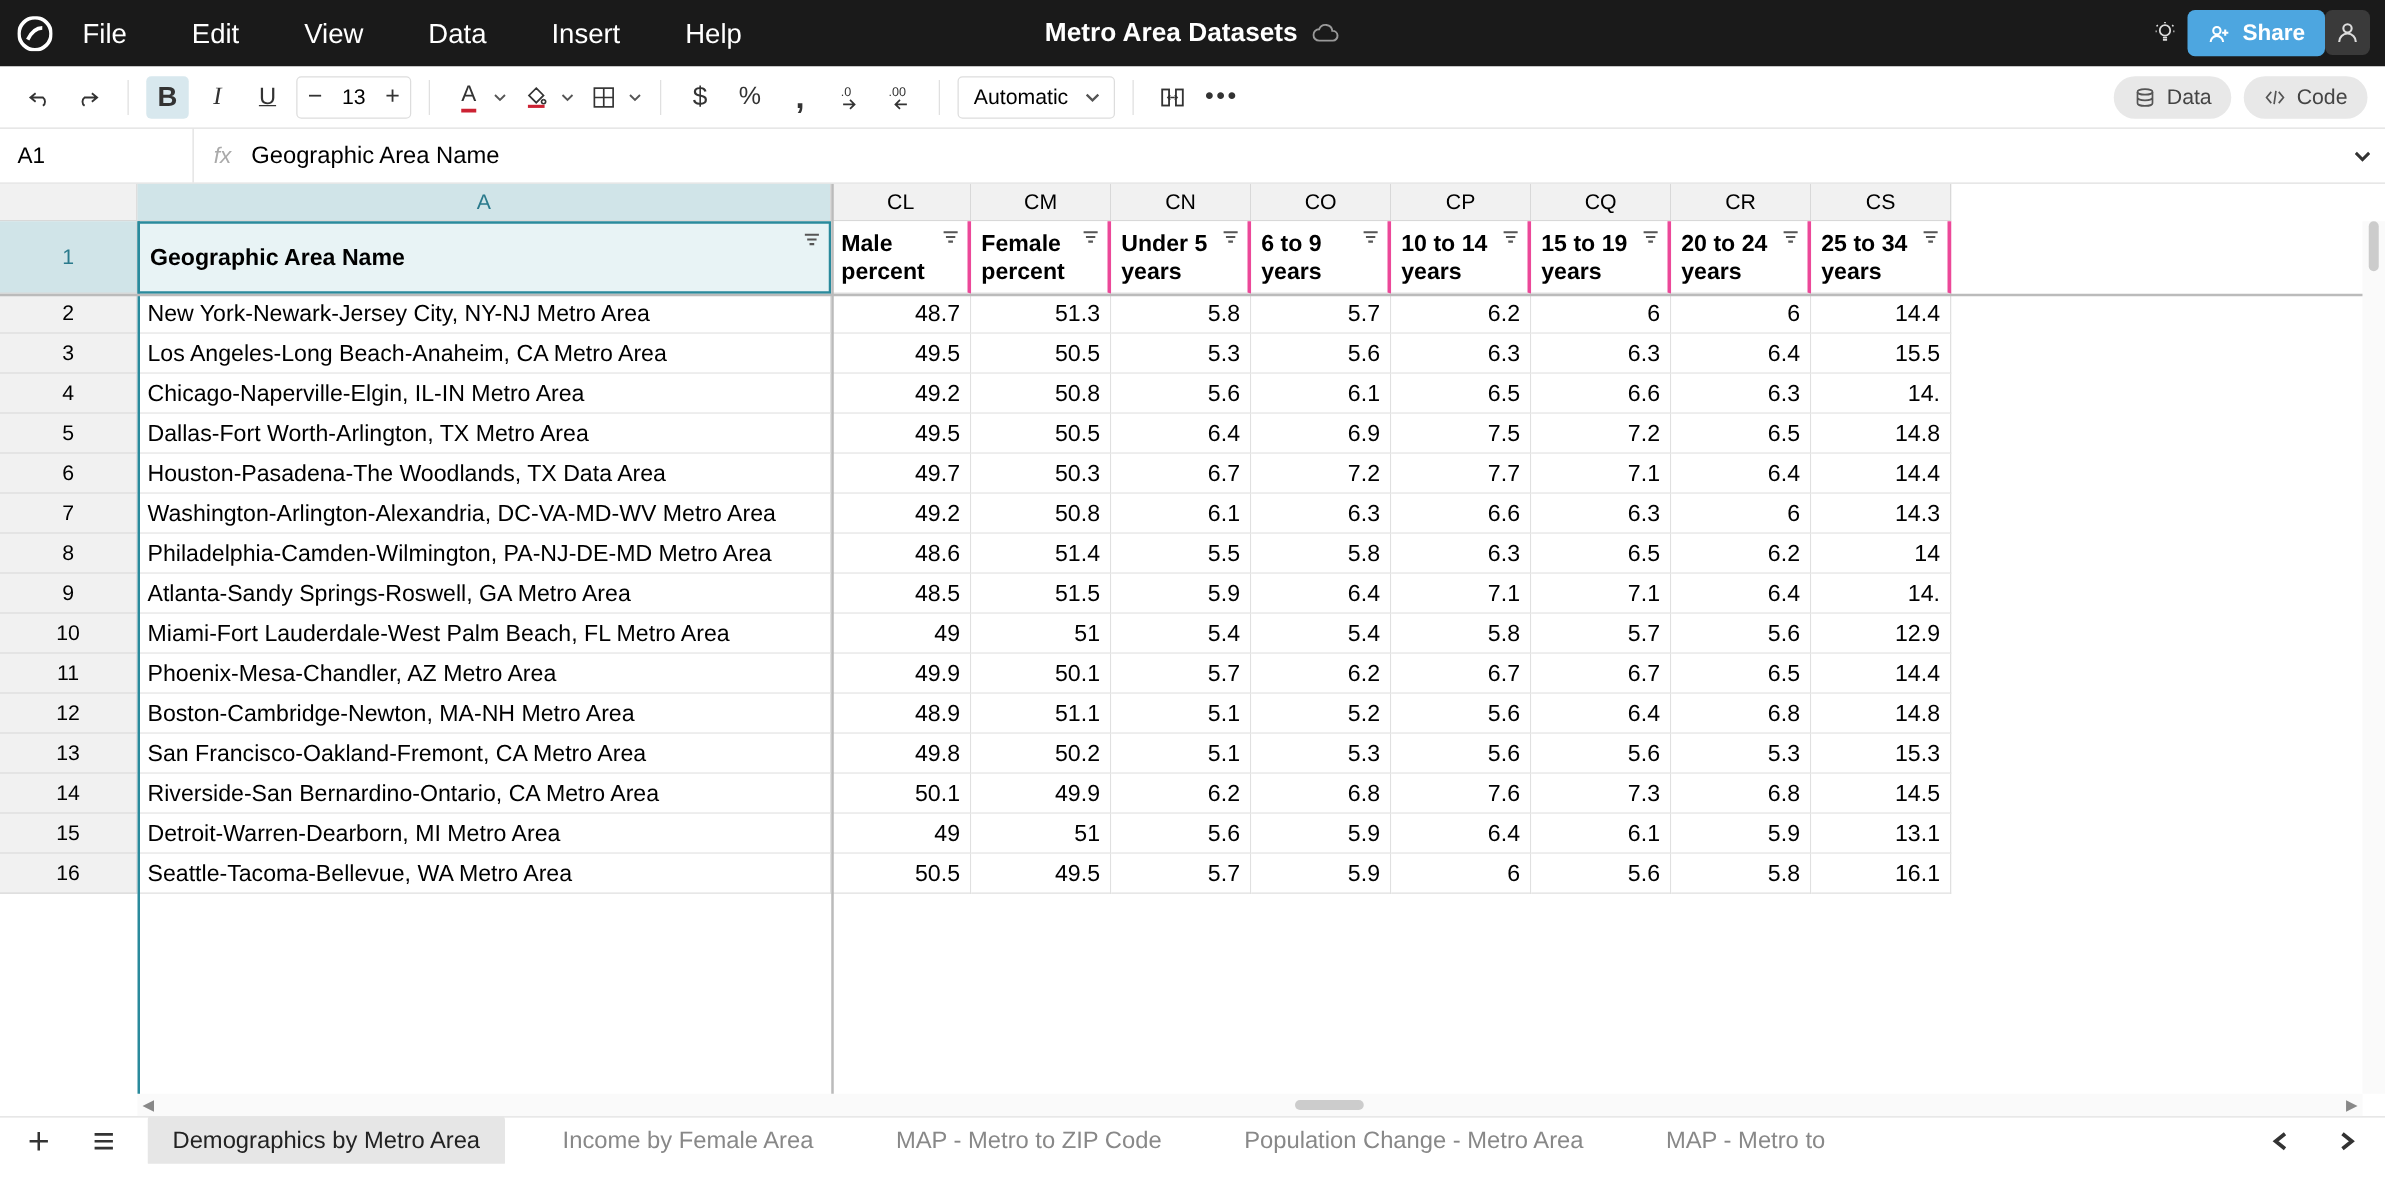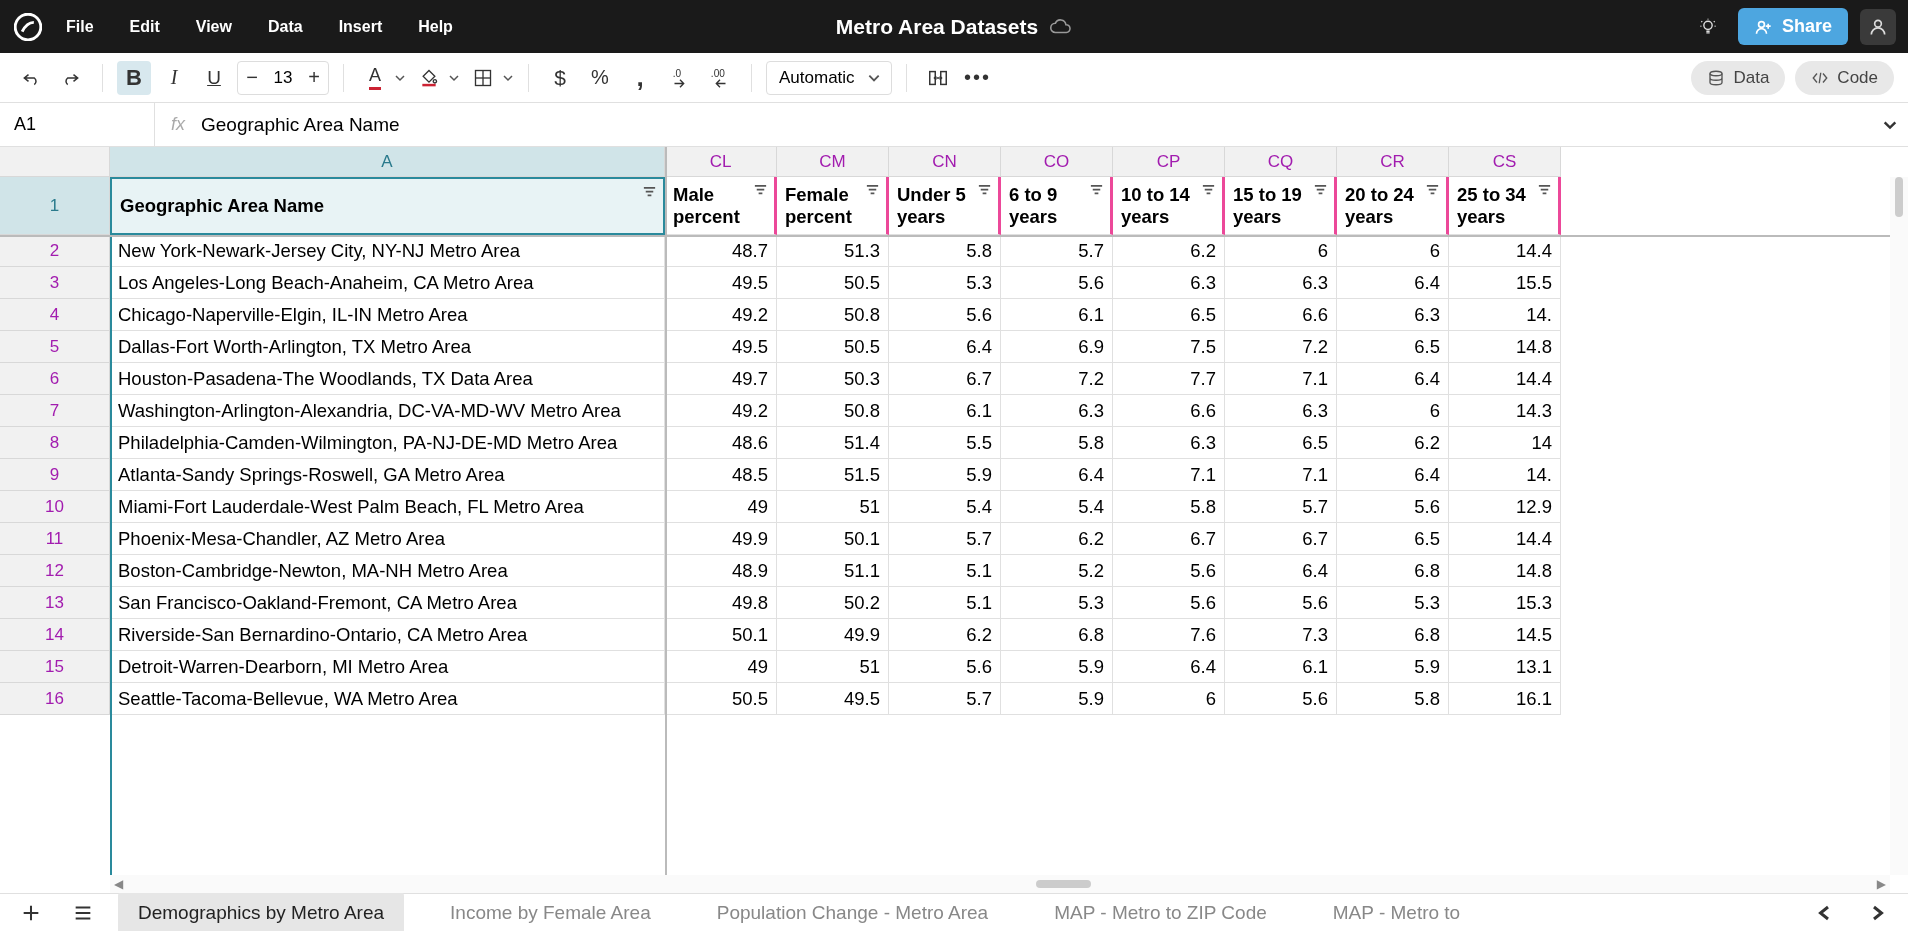--- a/index.html
+++ b/index.html
@@ -8,24 +8,24 @@
 
 .menubar {
   background: #1a1a1a;
   color: #fff;
   height: 53px;
   display: flex;
   align-items: center;
   padding: 0 12px;
 }
 .app-logo { width: 32px; height: 32px; margin-right: 22px; display: flex; align-items: center; justify-content: center; }
-.menu-items { display: flex; gap: 36px; font-size: 16px; font-weight: bold; }
+.menu-items { display: flex; gap: 52px; font-size: 22px; }
 .menu-items span { cursor: pointer; }
 .doc-title { position: absolute; left: 50%; transform: translateX(-50%); font-size: 21px; font-weight: 700; display: flex; align-items: center; gap: 12px; }
-.menubar-right { margin-left: auto; display: flex; align-items: center; gap: 12px; }
+.menubar-right { margin-left: auto; display: flex; gap: 0; }
 .share-btn { background: #4da6e0; color: #fff; border: none; padding: 8px 16px; border-radius: 6px; font-size: 18px; font-weight: 600; display: flex; align-items: center; gap: 8px; cursor: pointer; }
 .icon-btn-dark { width: 36px; height: 36px; border-radius: 6px; display: flex; align-items: center; justify-content: center; color: #ddd; cursor: pointer; }
 .icon-btn-dark.bg { background: #3a3a3a; }
 
 
 .toolbar {
   height: 50px;
   border-bottom: 1px solid #e0e0e0;
   display: flex;
   align-items: center;
@@ -49,21 +49,21 @@
 .cell-ref { width: 155px; padding: 0 14px; font-size: 18px; border-right: 1px solid #e0e0e0; height: 100%; display: flex; align-items: center; text-align: right; }
 .fx-label { padding: 0 16px; color: #aaa; font-style: italic; font-size: 18px; }
 .formula-input { flex: 1; border: none; font-size: 19px; outline: none; padding-right: 10px; }
 .formula-expand { width: 36px; display: flex; align-items: center; justify-content: center; color: #555; cursor: pointer; }
 
 
 .sheet-area { position: relative; height: calc(100vh - 53px - 50px - 44px - 50px); overflow: hidden; }
 .grid { display: grid; grid-template-columns: 110px 555px repeat(8, 112px); font-size: 18.5px; }
 .col-head, .row-head, .corner {
   background: #f1f1f1; border-right: 1px solid #d8d8d8; border-bottom: 1px solid #d8d8d8;
-  display: flex; align-items: center; justify-content: center; color: #a21caf; font-size: 17px; height: 30px;
+  display: flex; align-items: center; justify-content: center; color: #000000; font-size: 17px; height: 30px;
 }
 .row-head { height: 32px; }
 .row-head.tall { height: 58px; }
 .corner { height: 30px; }
 .header-cell {
   background: #fff; border-right: 3px solid #ec4899; border-bottom: 1px solid #e0e0e0;
   padding: 4px 8px; font-weight: 700; height: 58px; display: flex; align-items: center;
   position: relative; line-height: 1.15;
 }
 .header-cell.selected {
@@ -523,22 +523,22 @@
       </svg>
     </div>
   <div class="sbtn">
       <svg width="22" height="22" viewBox="0 0 24 24">
         <path d="M4 6 h16 M4 12 h16 M4 18 h16" stroke="#333" stroke-width="2.2"></path>
       </svg>
     </div>
   <div class="tabs-scroll">
     <div class="tab active">Demographics by Metro Area</div>
     <div class="tab">Income by Female Area</div>
+    <div class="tab">MAP - Metro to ZIP Code</div>
     <div class="tab">Population Change - Metro Area</div>
-    <div class="tab">MAP - Metro to ZIP Code</div>
     <div class="tab">MAP - Metro to</div>
   </div>
   <div class="tab-nav">
     <div class="sbtn">
         <svg width="18" height="18" viewBox="0 0 12 12">
           <path d="M8 2 L3 6 L8 10" fill="none" stroke="#333" stroke-width="2"></path>
         </svg>
       </div>
     <div class="sbtn">
         <svg width="18" height="18" viewBox="0 0 12 12">

